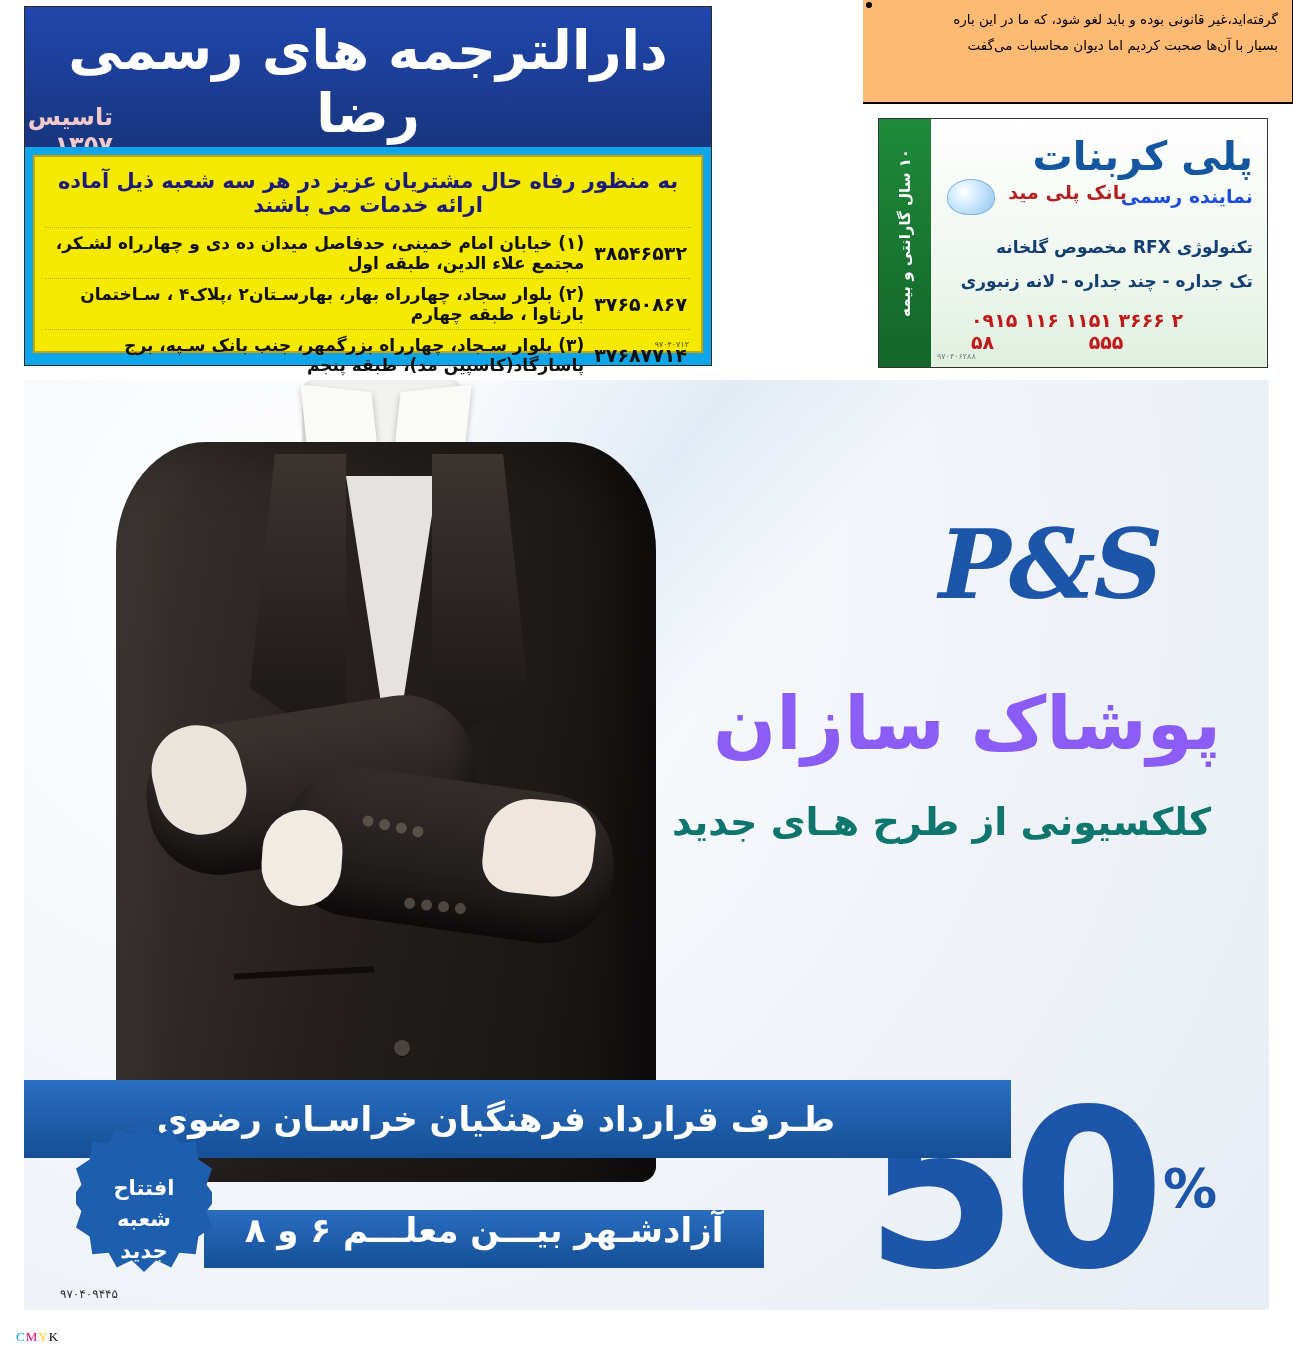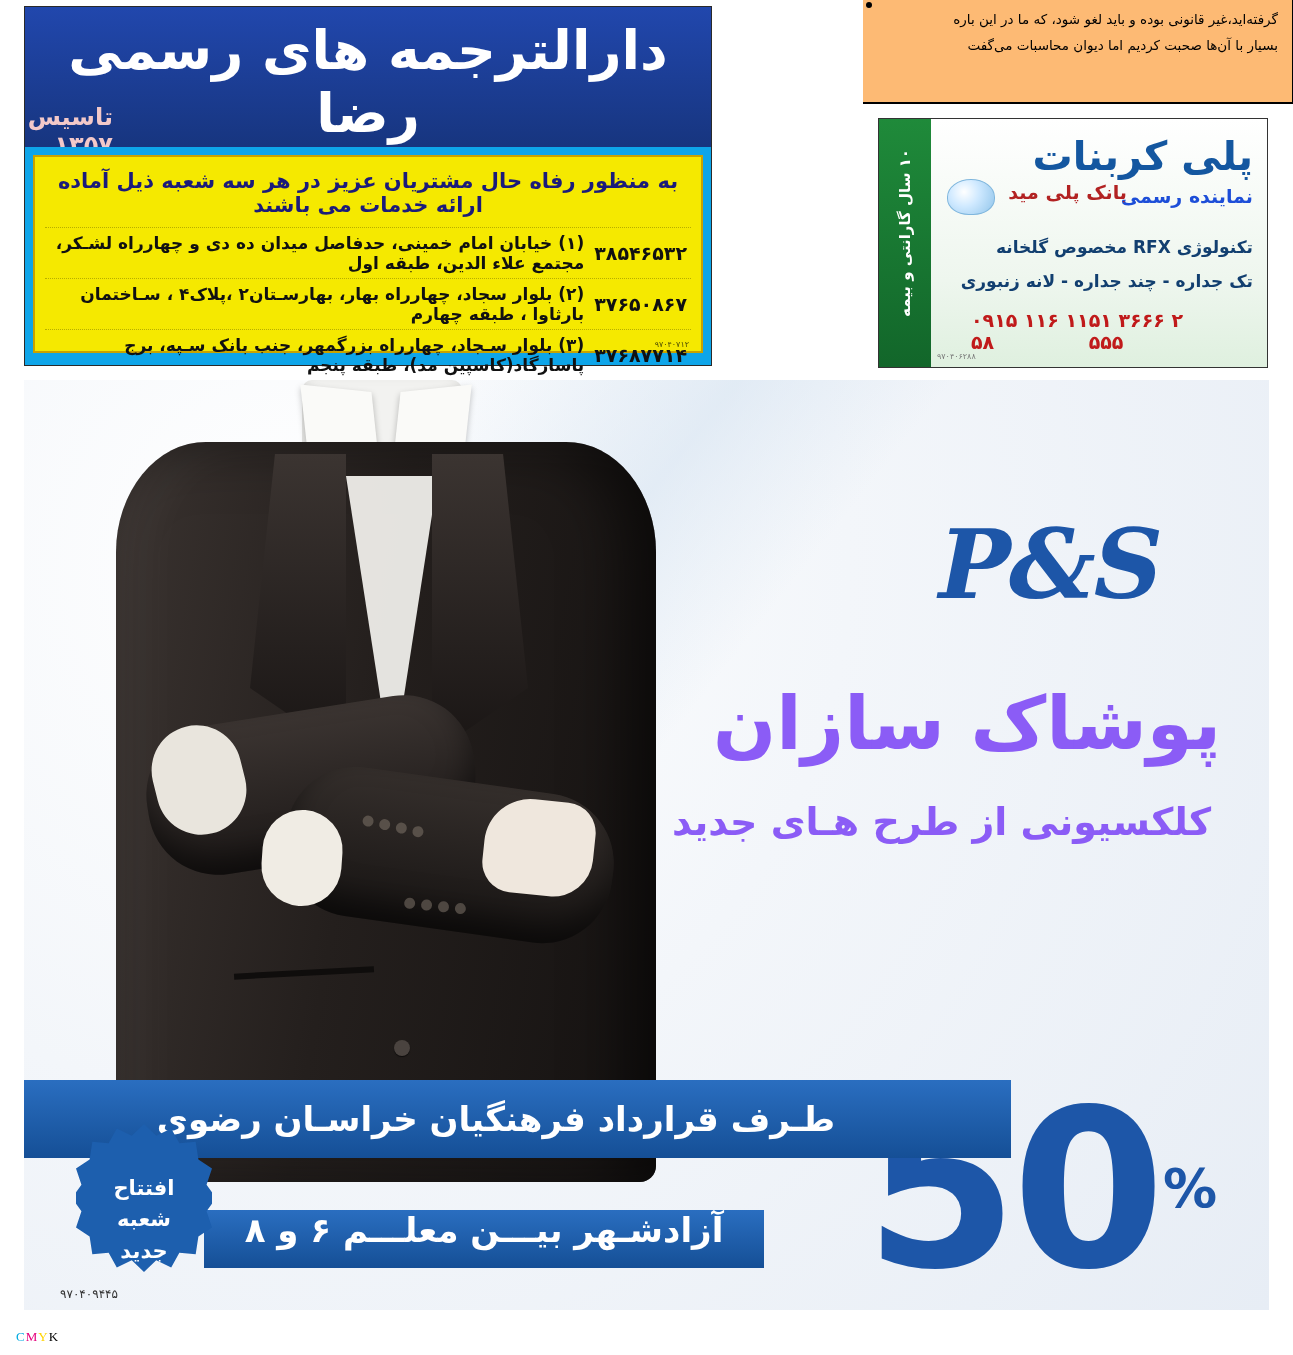--- a/index.html
+++ b/index.html
@@ -429,21 +429,21 @@
     color: #8b5cf6;
     direction: rtl;
     white-space: nowrap;
   }
   .ps-tag {
     position: absolute;
     right: 58px;
     top: 420px;
     font-size: 38px;
     font-weight: bold;
-    color: #8b5cf6;
+    color: #0f766e;
     direction: rtl;
     white-space: nowrap;
   }
   .ps-discount {
     position: absolute;
     right: 110px;
     bottom: 20px;
     direction: ltr;
     color: #1d56a8;
     font-weight: bold;

